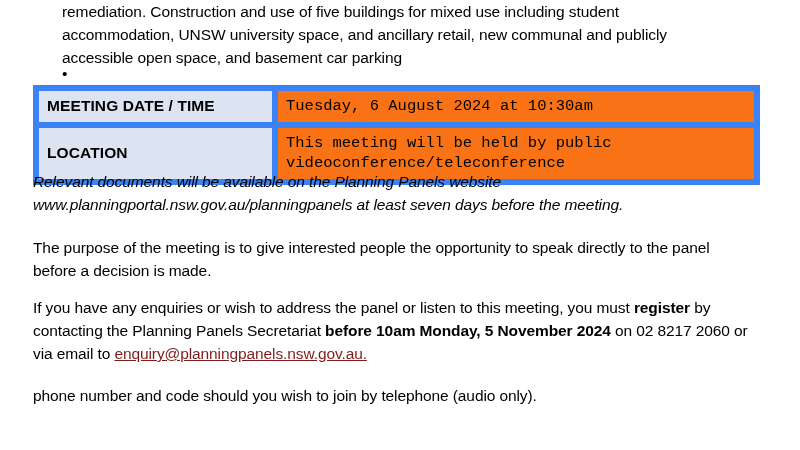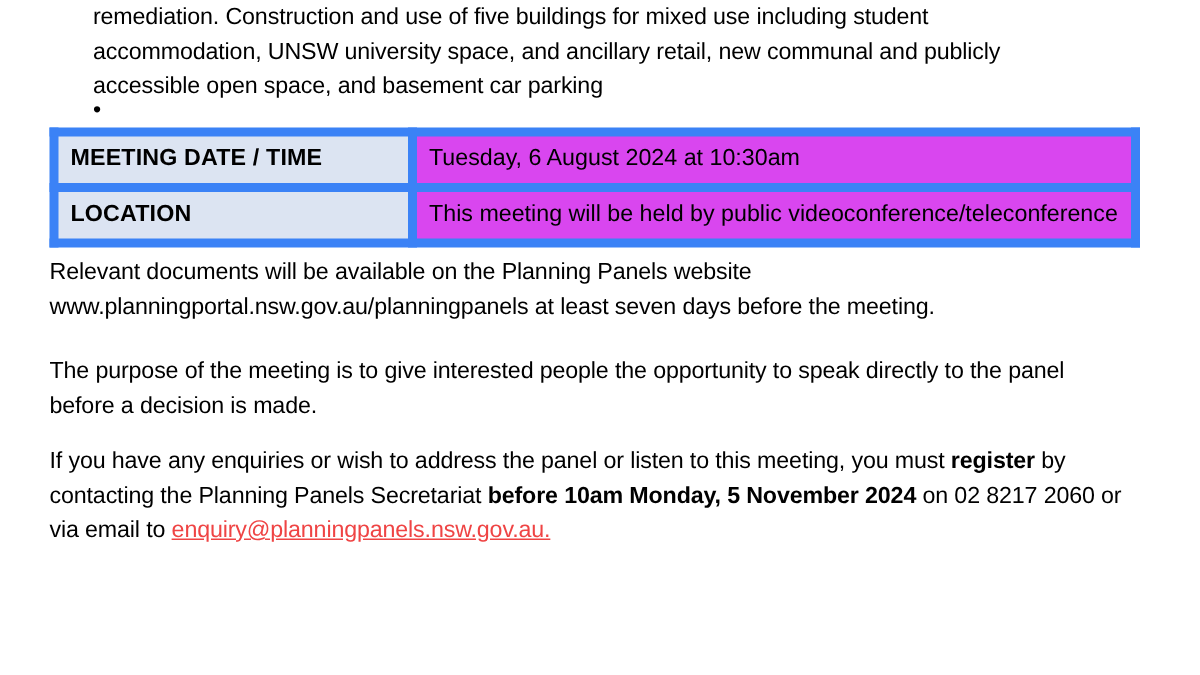--- a/index.html
+++ b/index.html
@@ -58,40 +58,41 @@
     line-height: 20px;
     vertical-align: middle;
   }
   td.label-cell {
     width: 217px;
     background: #dce4f2;
     font-weight: bold;
     letter-spacing: 0.1px;
   }
   td.value-cell {
-    background: #d946ef;
+    background: #f97316;
+    font-family: Liberation Mono, monospace;
   }
   .body-block {
     position: absolute;
     left: 33px;
     width: 730px;
   }
   .para {
     font-size: 15.5px;
     line-height: 23px;
     letter-spacing: -0.1px;
   }
-  .p1 { top: 170px; }
+  .p1 { top: 170px; font-style: italic; }
   .p2 { top: 236px; }
   .p3 { top: 296px; }
   .p4 { top: 384px; }
   b { font-weight: bold; }
   .link {
     text-decoration: underline;
-    color: #ef4444;
+    color: #7f1d1d;
   }
 </style>
 </head>
 <body>
 
 <div class="page">
 
   <div class="intro-block">
     <div class="intro-line">remediation. Construction and use of five buildings for mixed use including student</div>
     <div class="intro-line">accommodation, UNSW university space, and ancillary retail, new communal and publicly</div>
@@ -123,15 +124,16 @@
   <div class="body-block p2">
     <div class="para">The purpose of the meeting is to give interested people the opportunity to speak directly to the panel</div>
     <div class="para">before a decision is made.</div>
   </div>
 
   <div class="body-block p3 para">
     <span>If you have any enquiries or wish to address the panel or listen to this meeting, you must </span><b>register</b><span> by contacting the Planning Panels Secretariat </span><b>before 10am Monday, 5 November 2024</b><span> on 02 8217 2060 or via email to </span><a class="link" href="#">enquiry@planningpanels.nsw.gov.au.</a>
   </div>
 
   <div class="body-block p4">
+    <div class="para">phone number and code should you wish to join by telephone (audio only).</div>
   </div>
 
 </div>
 
 </body></html>

